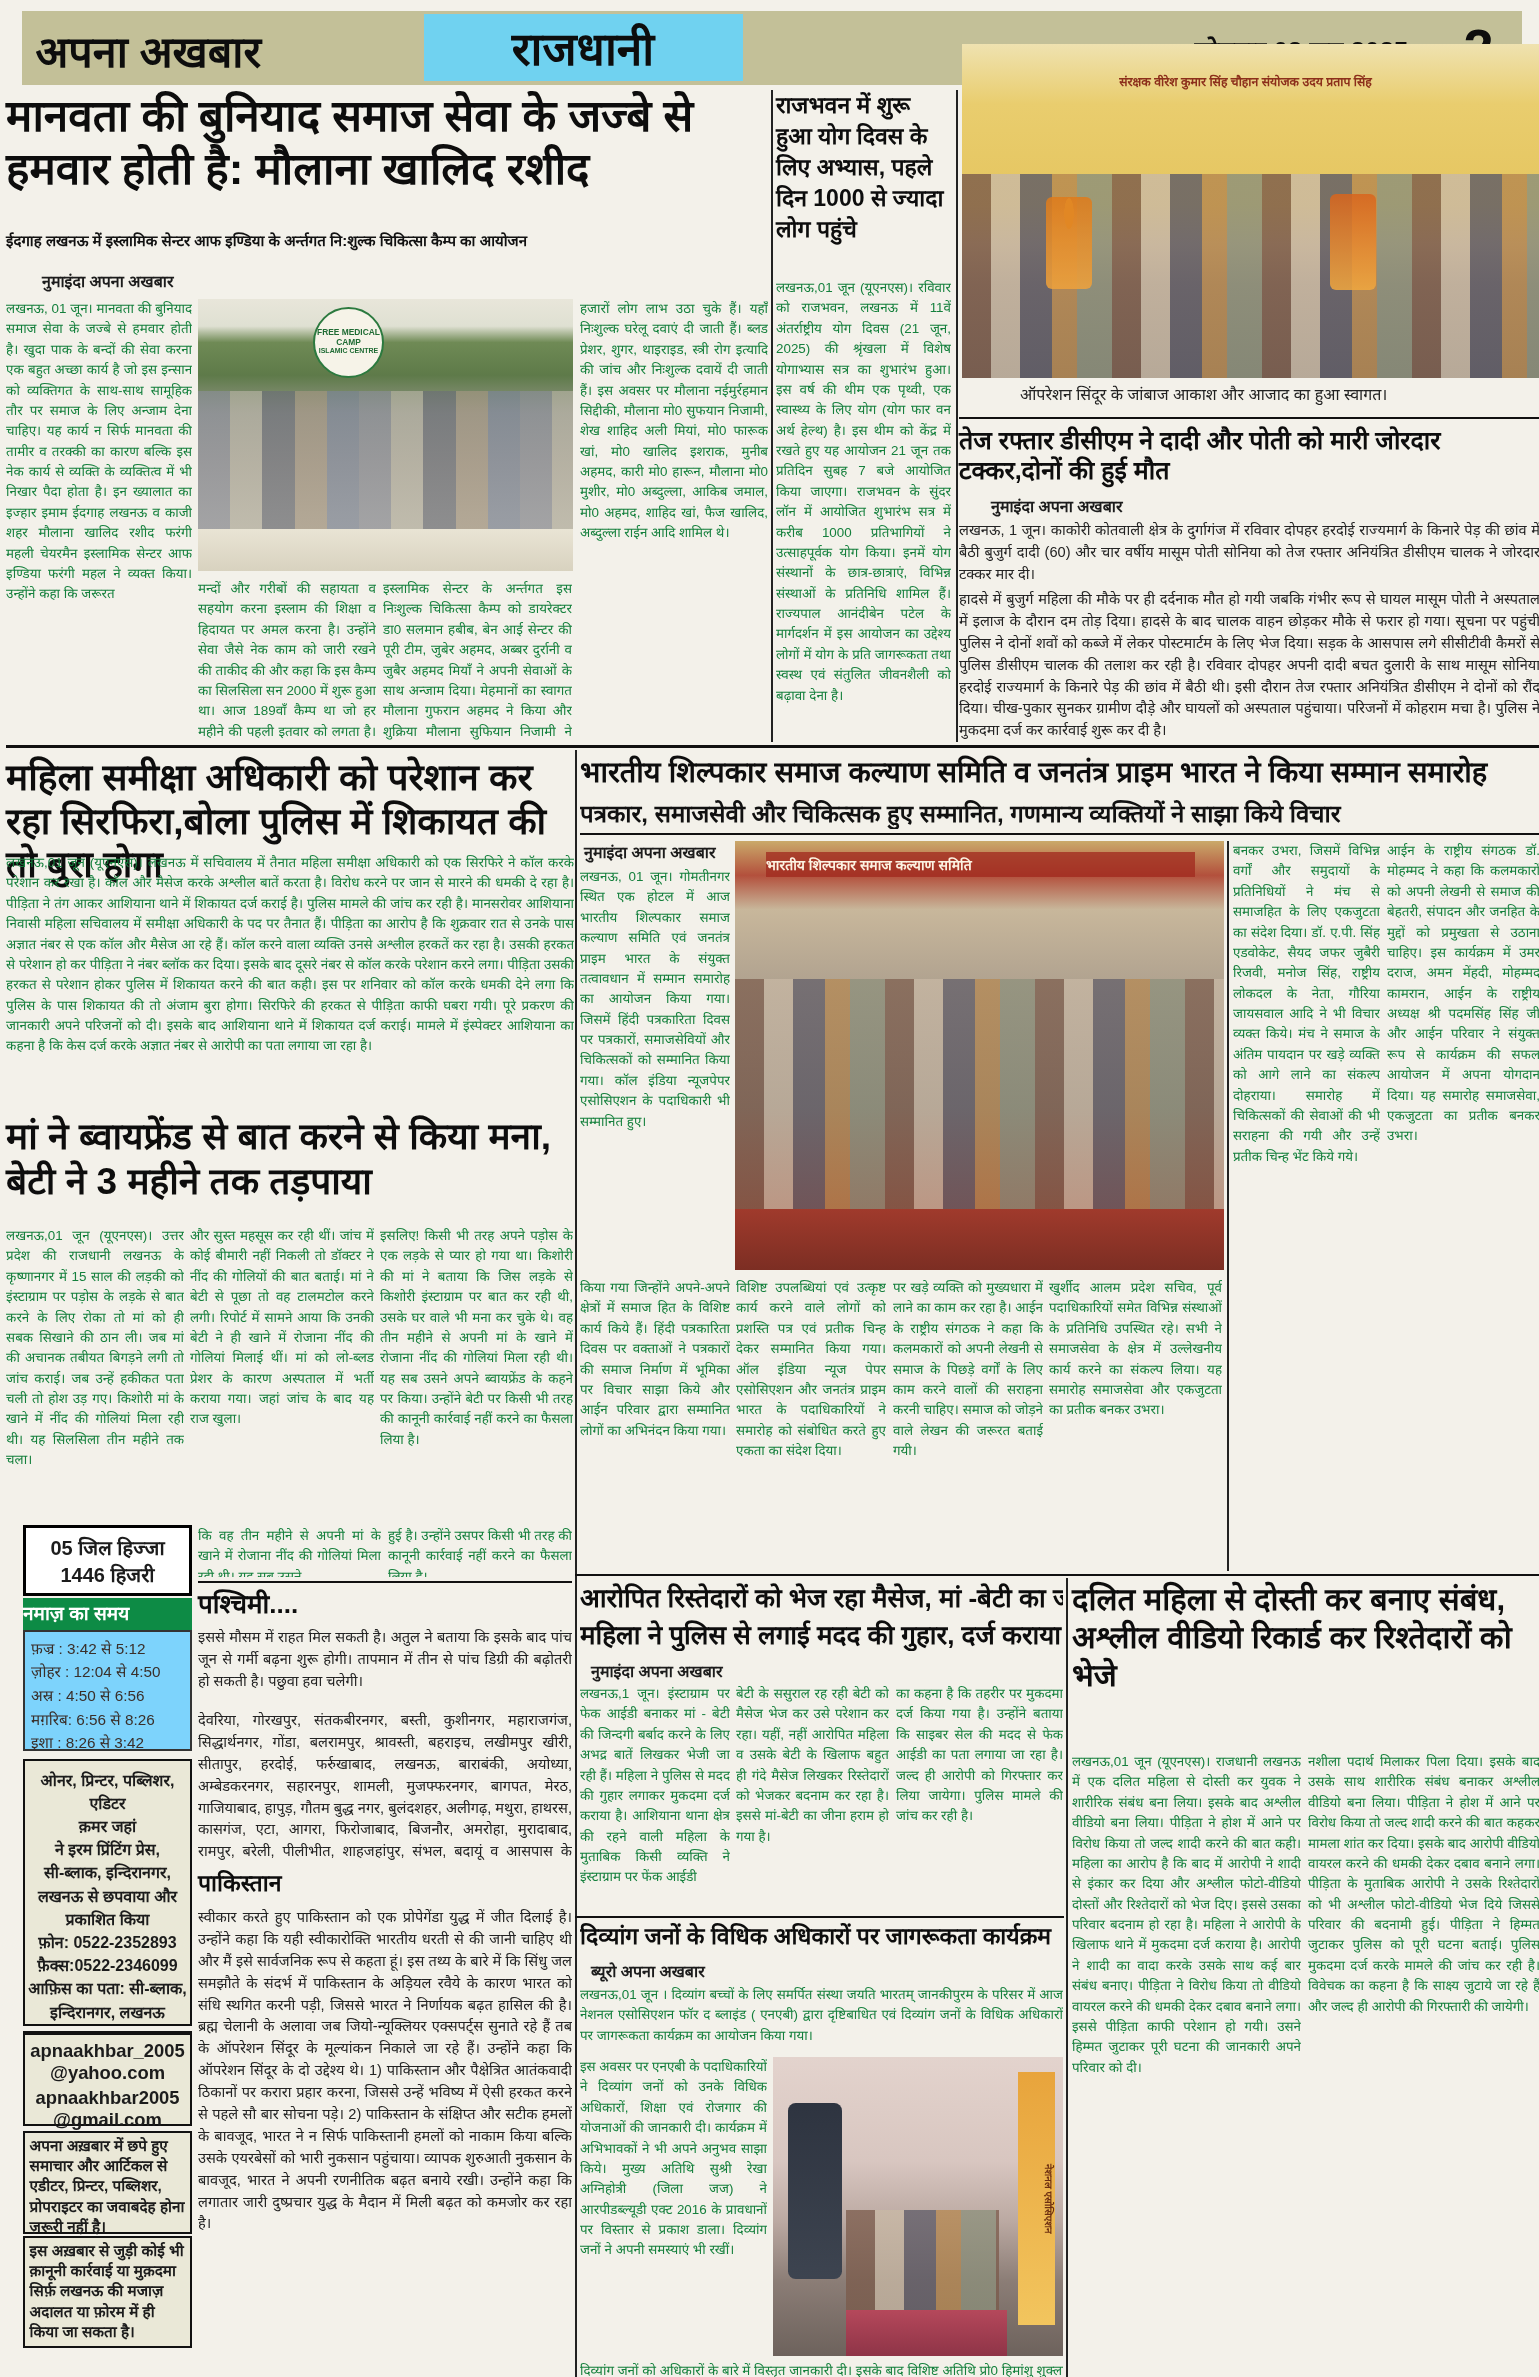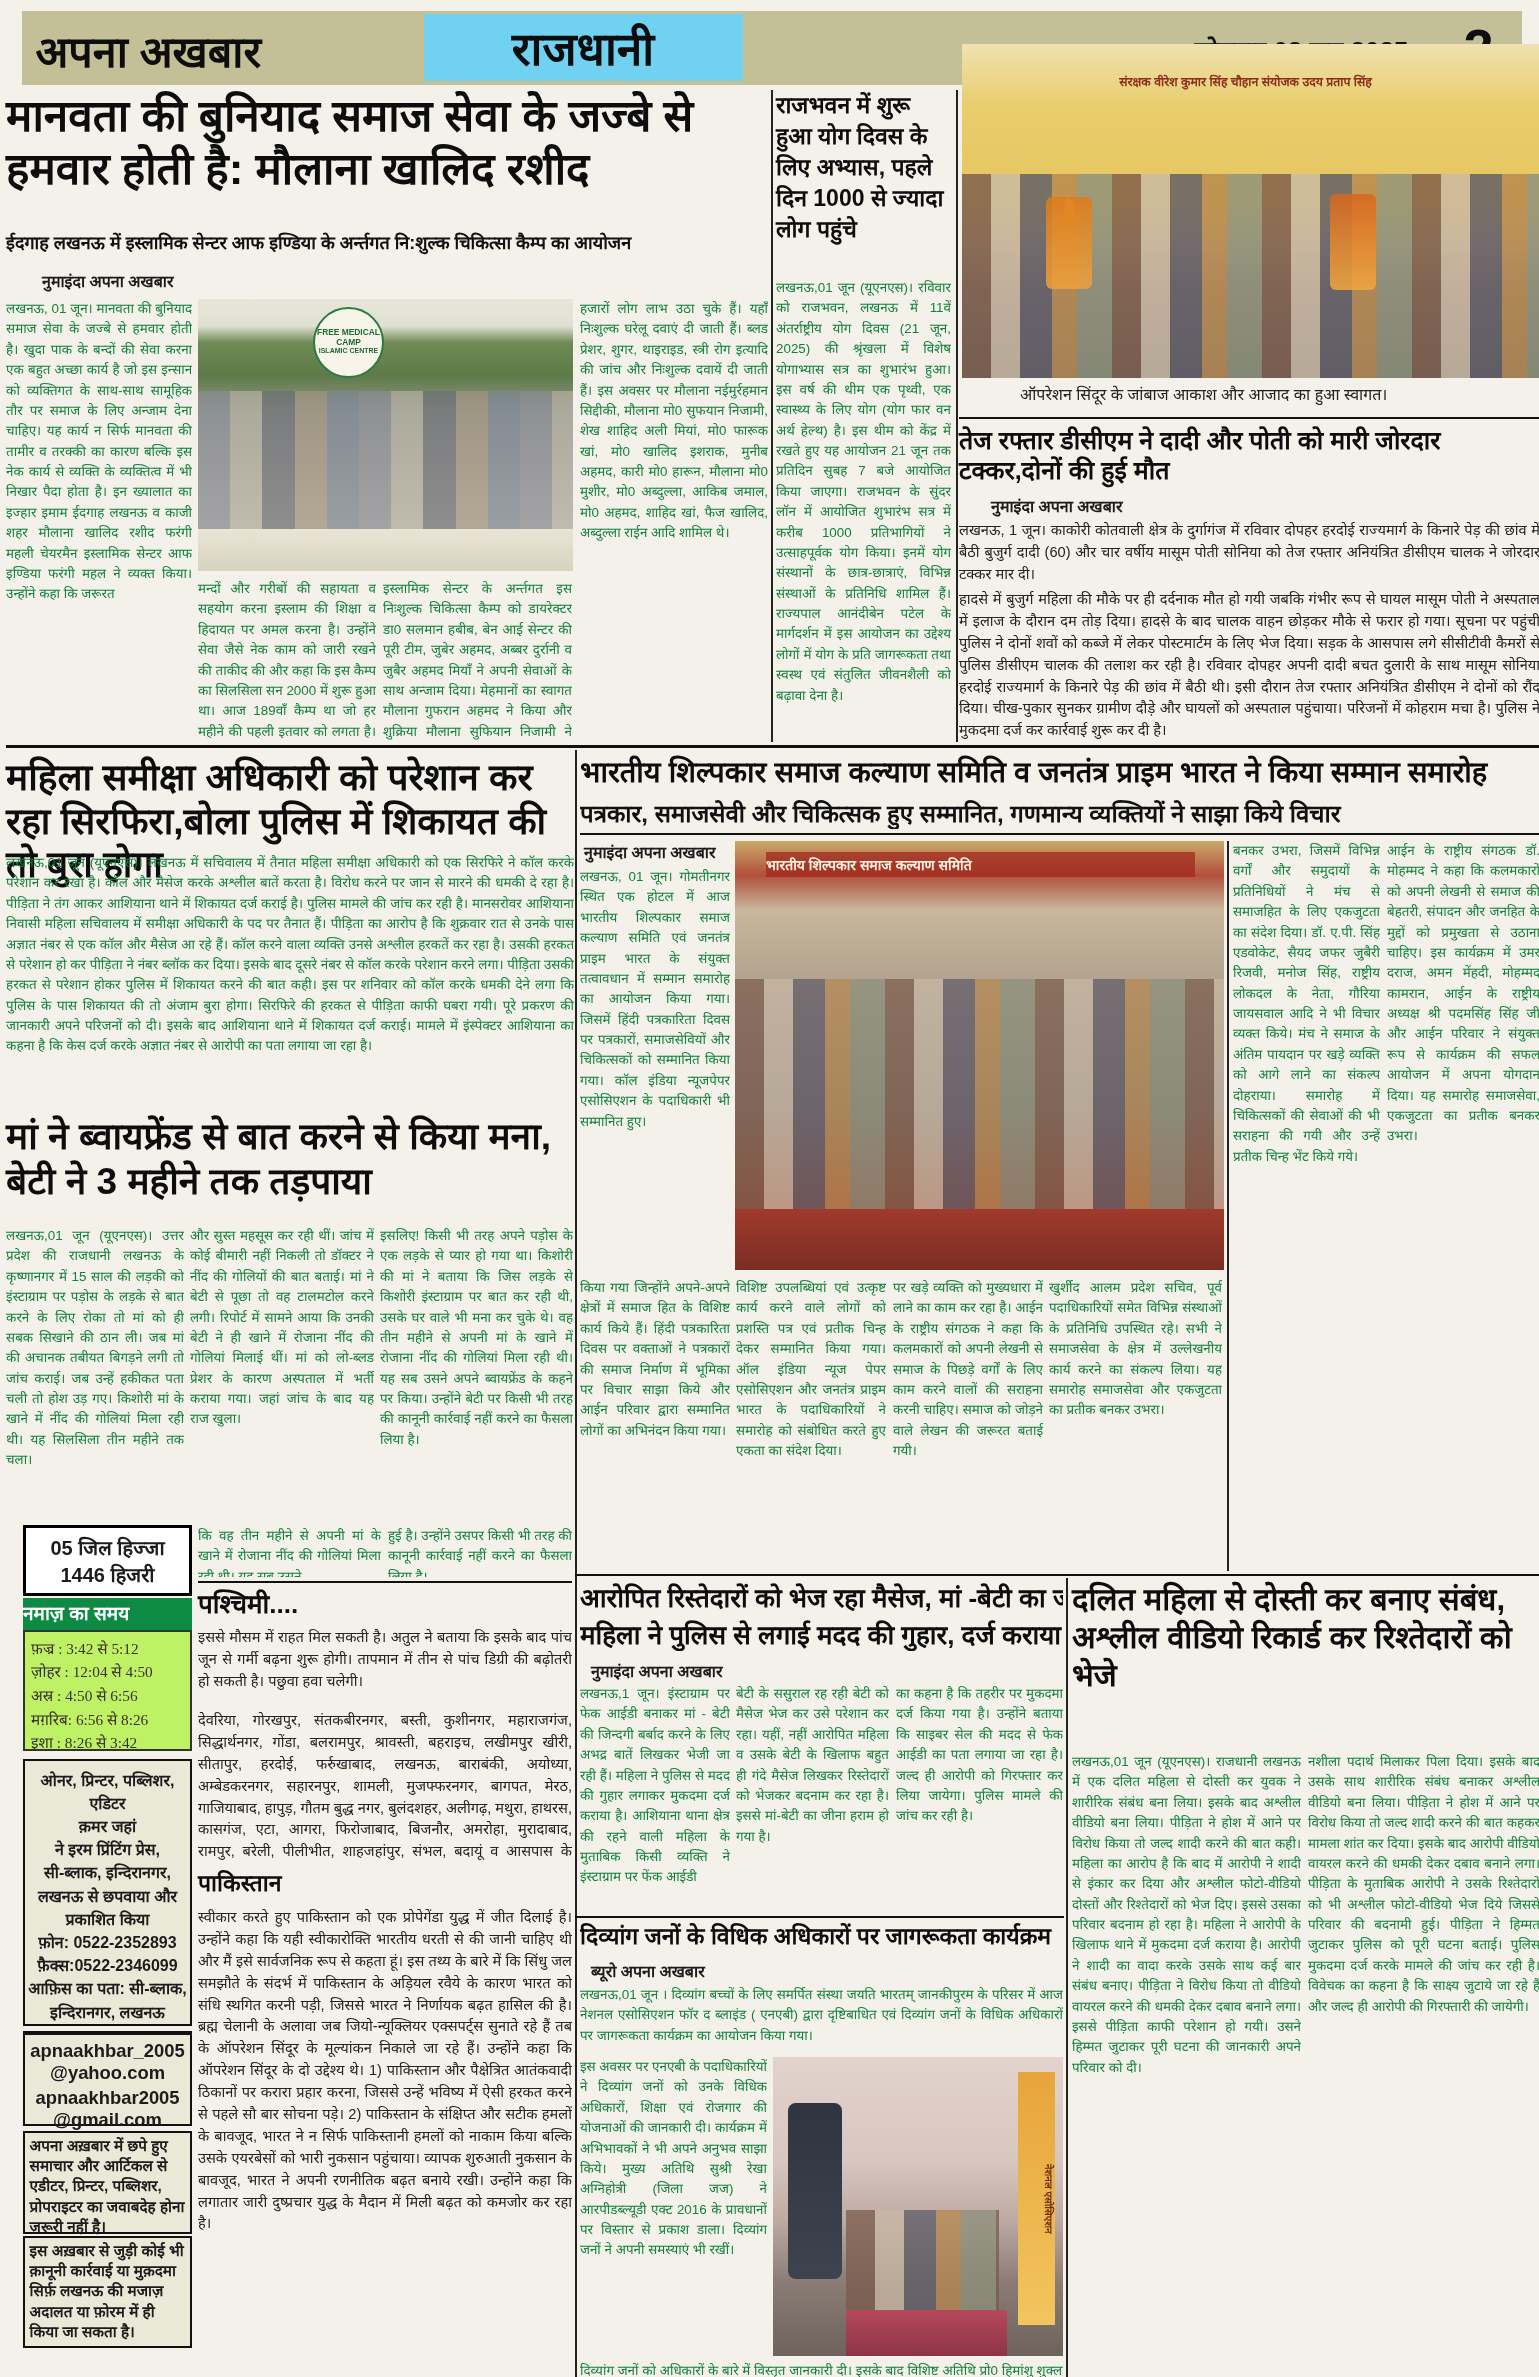--- a/index.html
+++ b/index.html
@@ -26,21 +26,21 @@
 <div id="page">
 
   <div class="abs bar" style="left:21.5px;top:10.7px;width:1500px;height:74px;">
     <div class="abs" style="left:14px;top:10.7px;font-size:43px;font-weight:800;color:#0d0d0d;">अपना अखबार</div>
     <div class="abs" style="left:402px;top:3.1px;width:319px;height:67px;background:#70d2f0;text-align:center;line-height:71px;font-size:46px;font-weight:800;color:#0d0d0d;">राजधानी</div>
     <div class="abs" style="left:1173px;top:21.5px;font-size:26px;font-weight:800;color:#0d0d0d;">सोमवार,02 जून 2025</div>
     <div class="abs" style="left:1442px;top:6.1px;font-size:54px;font-weight:800;color:#0d0d0d;">2</div>
   </div>
 
   <div class="abs hl" style="left:6.1px;top:90px;width:767px;font-size:44px;">मानवता की बुनियाद समाज सेवा के जज्बे से हमवार होती है: मौलाना खालिद रशीद</div>
-  <div class="abs subhl" style="left:6.1px;top:230px;width:767px;font-size:18px;">ईदगाह लखनऊ में इस्लामिक सेन्टर आफ इण्डिया के अर्न्तगत नि:शुल्क चिकित्सा कैम्प का आयोजन</div>
+  <div class="abs subhl" style="left:6.1px;top:230px;width:767px;font-size:15px;">ईदगाह लखनऊ में इस्लामिक सेन्टर आफ इण्डिया के अर्न्तगत नि:शुल्क चिकित्सा कैम्प का आयोजन</div>
   <div class="abs byline" style="left:42px;top:270px;">नुमाइंदा अपना अखबार</div>
   <div class="abs body" style="left:6.1px;top:299px;width:186px;height:442px;">लखनऊ, 01 जून। मानवता की बुनियाद समाज सेवा के जज्बे से हमवार होती है। खुदा पाक के बन्दों की सेवा करना एक बहुत अच्छा कार्य है जो इस इन्सान को व्यक्तिगत के साथ-साथ सामूहिक तौर पर समाज के लिए अन्जाम देना चाहिए। यह कार्य न सिर्फ मानवता की तामीर व तरक्की का कारण बल्कि इस नेक कार्य से व्यक्ति के व्यक्तित्व में भी निखार पैदा होता है। इन ख्यालात का इज्हार इमाम ईदगाह लखनऊ व काजी शहर मौलाना खालिद रशीद फरंगी महली चेयरमैन इस्लामिक सेन्टर आफ इण्डिया फरंगी महल ने व्यक्त किया। उन्होंने कहा कि जरूरत</div>
 
   <div class="abs photo" style="left:198px;top:299px;width:375px;height:272px;background:linear-gradient(180deg,#e8e6da 0%,#dfe0d2 10%,#6f8a55 16%,#5e7a49 28%,#95988a 42%,#b0ab9c 60%,#c9c4b4 80%,#ded8c8 100%);">
     <div class="abs crowd" style="left:0;top:92px;width:375px;height:138px;opacity:.65;"></div>
     <div class="abs" style="left:115px;top:7.7px;width:67px;height:67px;border-radius:50%;background:#f6f3e8;border:2.3px solid #2c7a3f;text-align:center;">
       <div style="font-size:8.4px;font-weight:700;color:#1f6b34;margin-top:18.4px;">FREE MEDICAL CAMP</div>
       <div style="font-size:7px;font-weight:700;color:#1f6b34;">ISLAMIC CENTRE</div>
     </div>
     <div class="abs" style="left:0;top:230px;width:375px;height:42px;background:linear-gradient(180deg,#e9e4d4,#d8d2bf);"></div>
@@ -99,21 +99,21 @@
   <div class="abs body" style="left:580px;top:1278px;width:150px;height:291px;">किया गया जिन्होंने अपने-अपने क्षेत्रों में समाज हित के विशिष्ट कार्य किये हैं। हिंदी पत्रकारिता दिवस पर वक्ताओं ने पत्रकारों की समाज निर्माण में भूमिका पर विचार साझा किये और आईन परिवार द्वारा सम्मानित लोगों का अभिनंदन किया गया।</div>
   <div class="abs body" style="left:893px;top:1278px;width:150px;height:291px;">पर खड़े व्यक्ति को मुख्यधारा में लाने का काम कर रहा है। आईन के राष्ट्रीय संगठक ने कहा कि कलमकारों को अपनी लेखनी से समाज के पिछड़े वर्गों के लिए काम करने वालों की सराहना करनी चाहिए। समाज को जोड़ने वाले लेखन की जरूरत बताई गयी।</div>
   <div class="abs body" style="left:736px;top:1278px;width:150px;height:291px;">विशिष्ट उपलब्धियां एवं उत्कृष्ट कार्य करने वाले लोगों को प्रशस्ति पत्र एवं प्रतीक चिन्ह देकर सम्मानित किया गया। ऑल इंडिया न्यूज पेपर एसोसिएशन और जनतंत्र प्राइम भारत के पदाधिकारियों ने समारोह को संबोधित करते हुए एकता का संदेश दिया।</div>
   <div class="abs body" style="left:1049px;top:1278px;width:173px;height:291px;">खुर्शीद आलम प्रदेश सचिव, पूर्व पदाधिकारियों समेत विभिन्न संस्थाओं के प्रतिनिधि उपस्थित रहे। सभी ने समाजसेवा के क्षेत्र में उल्लेखनीय कार्य करने का संकल्प लिया। यह समारोह समाजसेवा और एकजुटता का प्रतीक बनकर उभरा।</div>
 
   <div class="abs box" style="left:23px;top:1525px;width:169px;height:71px;background:#ffffff;border:3.1px solid #000;text-align:center;">
     <div style="font-size:20px;font-weight:800;margin-top:6.1px;">05 जिल हिज्जा</div>
     <div style="font-size:20px;font-weight:800;">1446 हिजरी</div>
   </div>
   <div class="abs box" style="left:23px;top:1598px;width:169px;height:32px;background:#0d8b45;color:#fff;text-align:left;line-height:32px;font-size:19px;font-weight:800;">नमाज़ का समय</div>
-  <div class="abs box pre" style="left:23px;top:1630px;width:169px;height:121px;background:#bef264;border:2.3px solid #333;font-size:15.3px;line-height:1.55;padding:4.6px 6.1px;color:#3a2f2a;font-family:Liberation Serif, serif;">फ़ज्र  :  3:42  से  5:12
+  <div class="abs box pre" style="left:23px;top:1630px;width:169px;height:121px;background:#7dd3fc;border:2.3px solid #333;font-size:15.3px;line-height:1.55;padding:4.6px 6.1px;color:#3a2f2a;">फ़ज्र  :  3:42  से  5:12
 ज़ोहर :  12:04  से  4:50
 अस्र   :  4:50  से  6:56
 मग़रिब:  6:56  से  8:26
 इशा   :  8:26  से  3:42</div>
 
   <div class="abs box pre" style="left:23px;top:1759px;width:169px;height:267px;background:#eae8d7;border:2.3px solid #111;text-align:center;font-size:16px;font-weight:700;line-height:1.45;padding-top:7.7px;">ओनर, प्रिन्टर, पब्लिशर,
 एडिटर
 क़मर जहां
 ने इरम प्रिंटिंग प्रेस,
 सी-ब्लाक, इन्दिरानगर,

